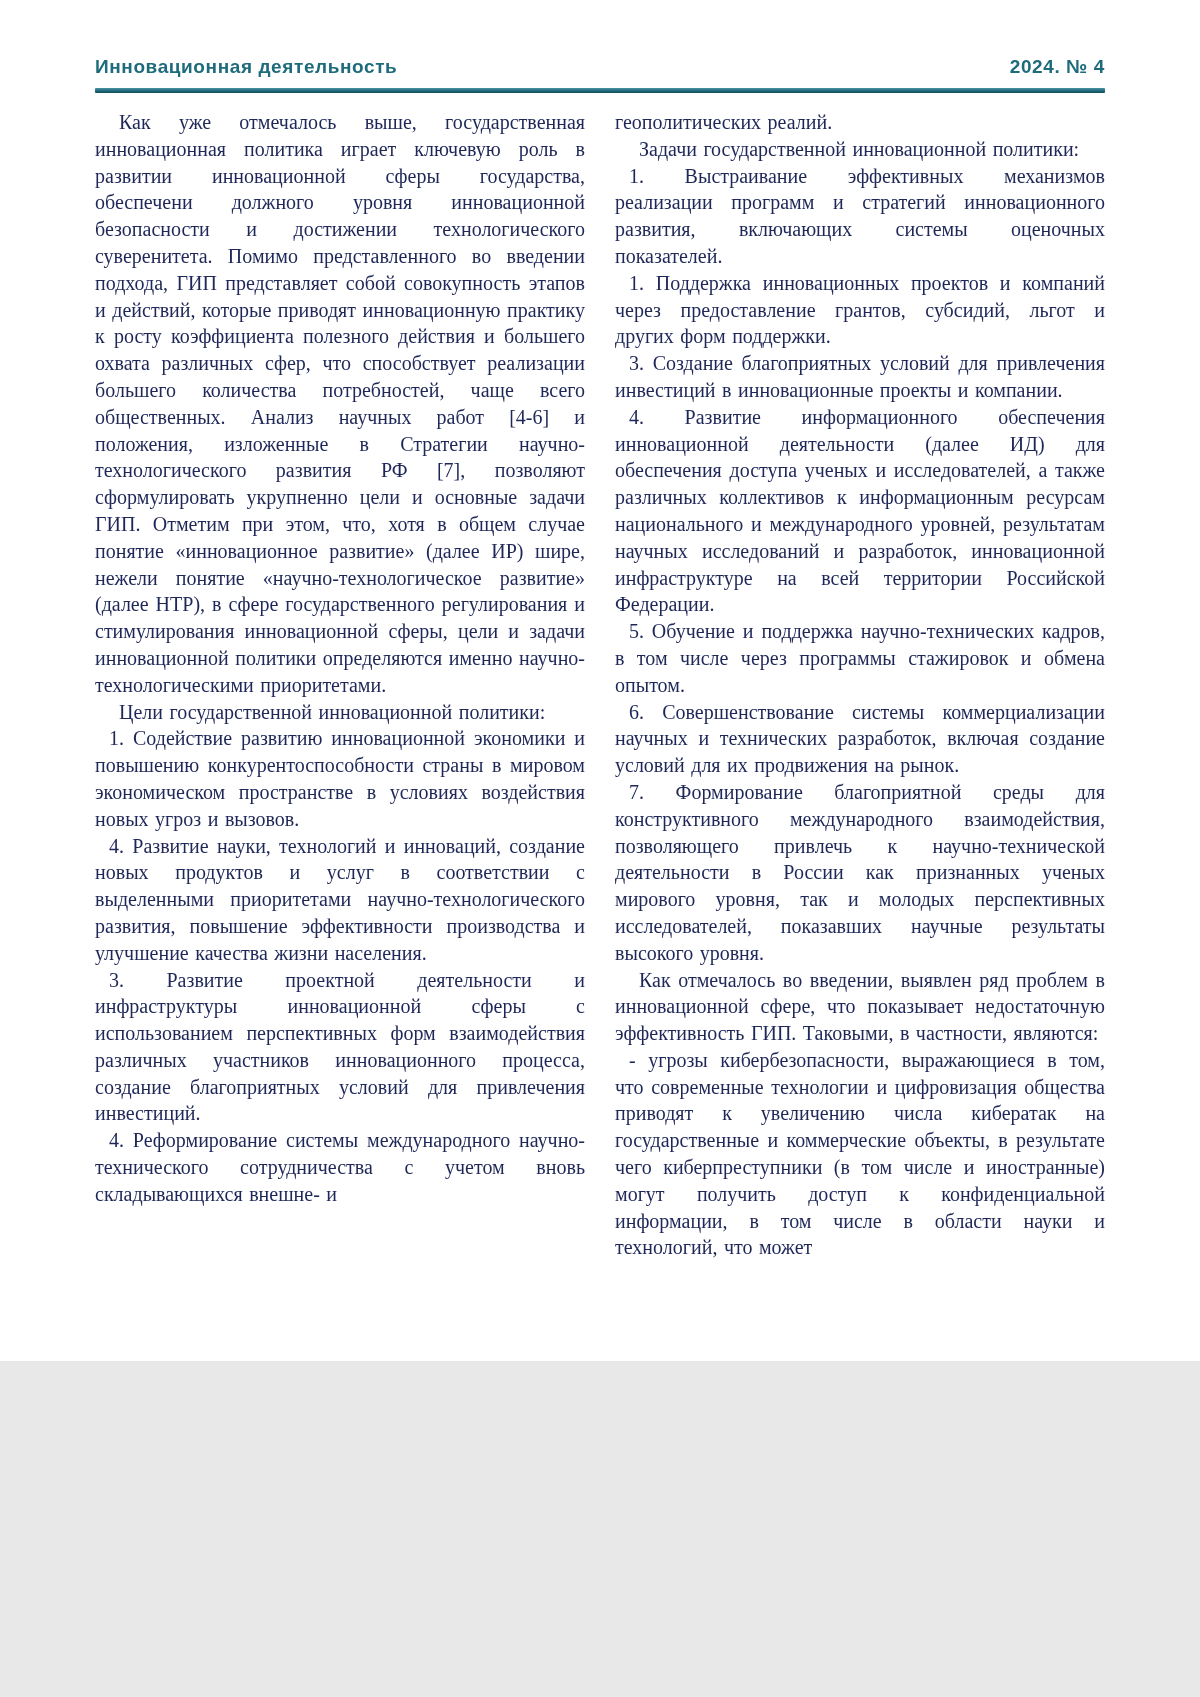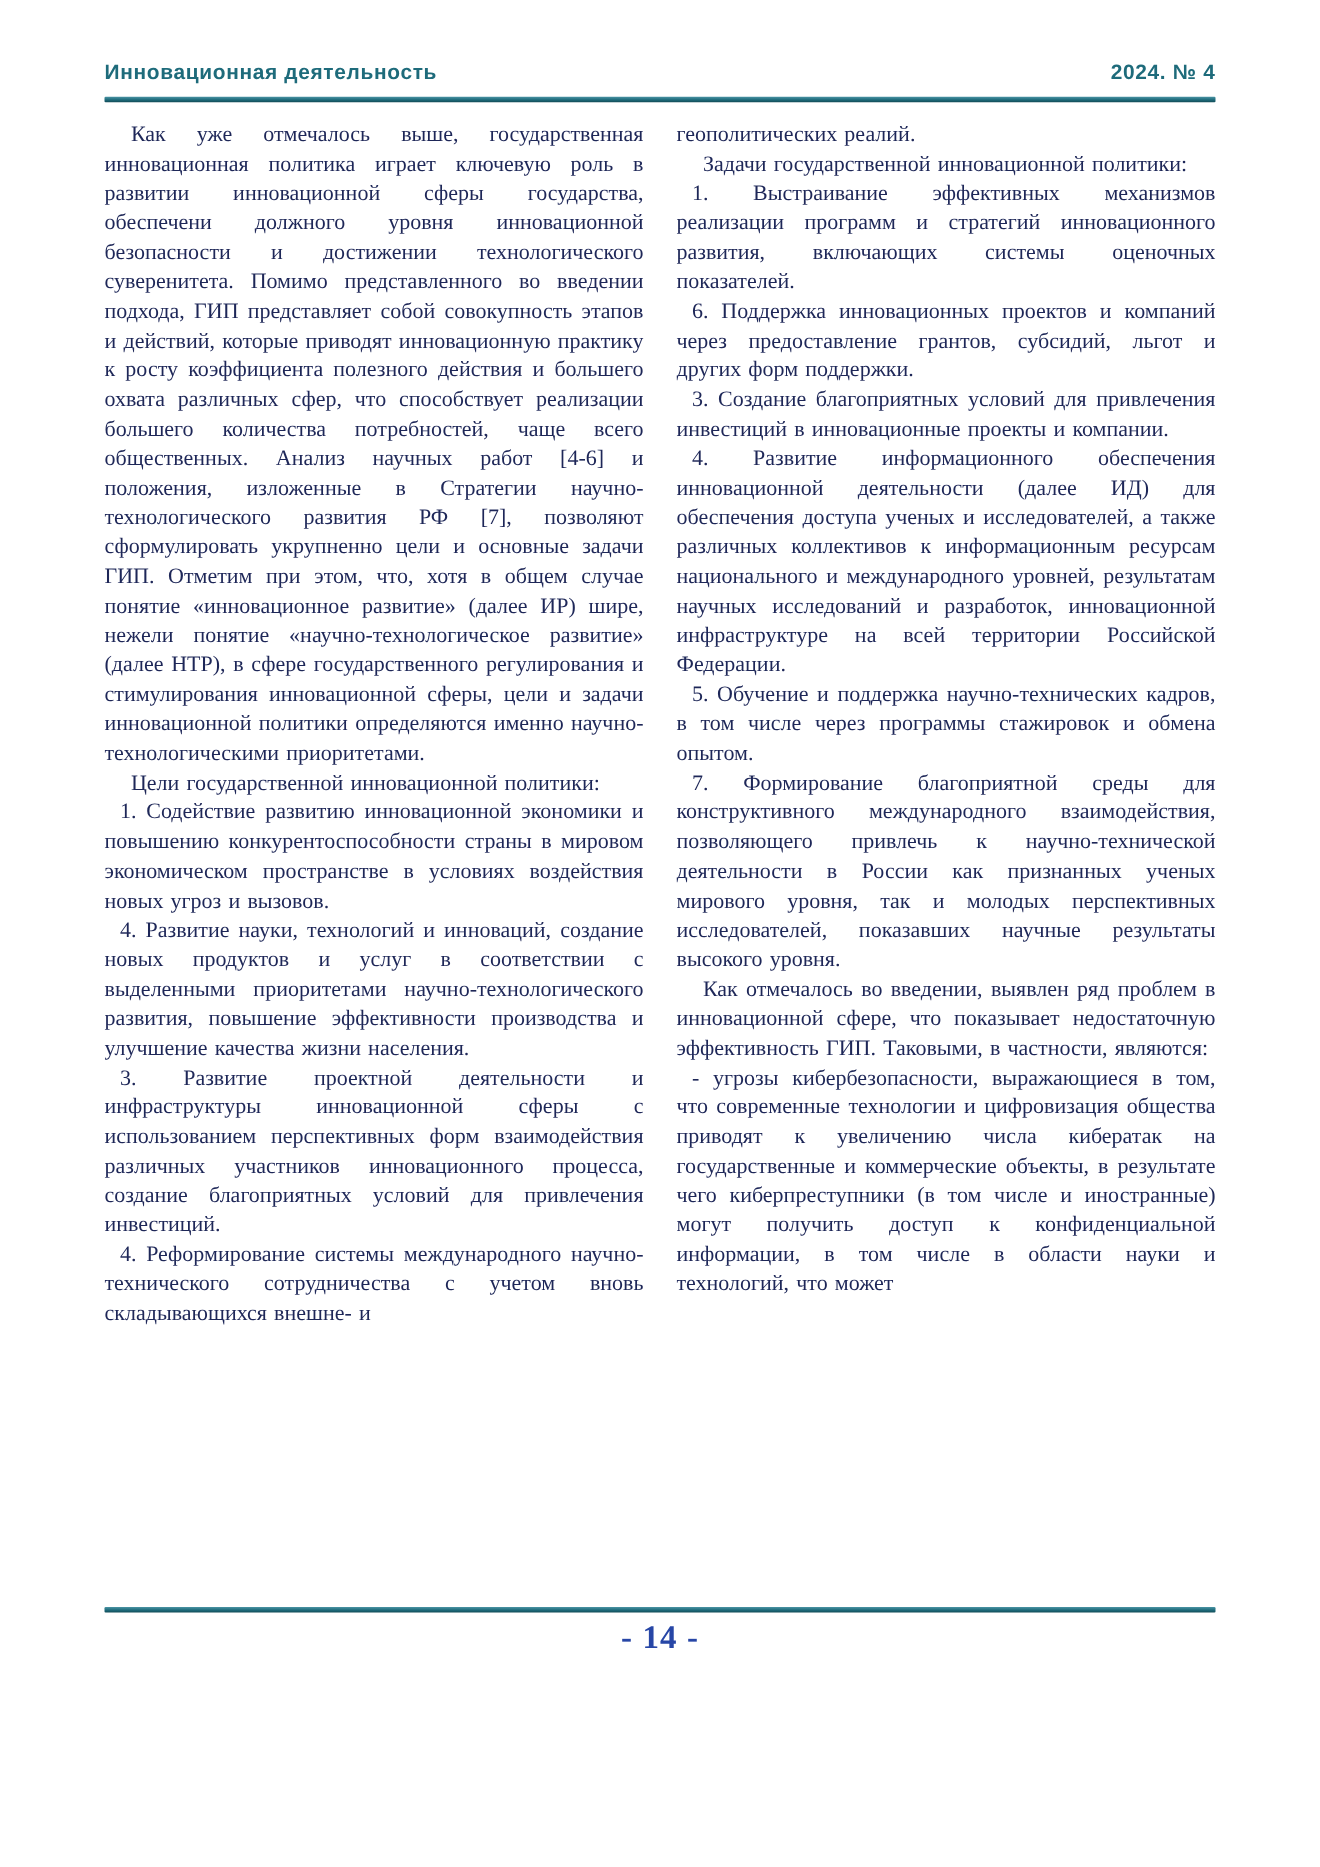--- a/index.html
+++ b/index.html
@@ -3,21 +3,21 @@
 <meta charset="utf-8">
 <style>
   html, body {
     margin: 0;
     padding: 0;
     background: #e8e8e8;
   }
   .page {
     position: relative;
     width: 1200px;
-    height: 1697px;
+    height: 1361px;
     margin: 0 auto;
     background: #ffffff;
     box-sizing: border-box;
     padding: 56px 95px 0 95px;
     font-family: "Liberation Serif", "DejaVu Serif", serif;
     color: #1e2758;
     overflow: hidden;
   }
   .page-header {
     display: flex;
@@ -90,24 +90,25 @@
       <p class="list-item">1. Содействие развитию инновационной экономики и повышению конкурентоспособности страны в мировом экономическом пространстве в условиях воздействия новых угроз и вызовов.</p>
       <p class="list-item">4. Развитие науки, технологий и инноваций, создание новых продуктов и услуг в соответствии с выделенными приоритетами научно-технологического развития, повышение эффективности производства и улучшение качества жизни населения.</p>
       <p class="list-item">3. Развитие проектной деятельности и инфраструктуры инновационной сферы с использованием перспективных форм взаимодействия различных участников инновационного процесса, создание благоприятных условий для привлечения инвестиций.</p>
       <p class="list-item">4. Реформирование системы международного научно-технического сотрудничества с учетом вновь складывающихся внешне- и</p>
     </section>
 
     <section class="col">
       <p class="cont">геополитических реалий.</p>
       <p>Задачи государственной инновационной политики:</p>
       <p class="list-item">1. Выстраивание эффективных механизмов реализации программ и стратегий инновационного развития, включающих системы оценочных показателей.</p>
-      <p class="list-item">6. Поддержка инновационных проектов и компаний через предоставление грантов, субсидий, льгот и других форм поддержки.</p>
+      <p class="list-item">1. Поддержка инновационных проектов и компаний через предоставление грантов, субсидий, льгот и других форм поддержки.</p>
       <p class="list-item">3. Создание благоприятных условий для привлечения инвестиций в инновационные проекты и компании.</p>
       <p class="list-item">4. Развитие информационного обеспечения инновационной деятельности (далее ИД) для обеспечения доступа ученых и исследователей, а также различных коллективов к информационным ресурсам национального и международного уровней, результатам научных исследований и разработок, инновационной инфраструктуре на всей территории Российской Федерации.</p>
       <p class="list-item">5. Обучение и поддержка научно-технических кадров, в том числе через программы стажировок и обмена опытом.</p>
+      <p class="list-item">6. Совершенствование системы коммерциализации научных и технических разработок, включая создание условий для их продвижения на рынок.</p>
       <p class="list-item">7. Формирование благоприятной среды для конструктивного международного взаимодействия, позволяющего привлечь к научно-технической деятельности в России как признанных ученых мирового уровня, так и молодых перспективных исследователей, показавших научные результаты высокого уровня.</p>
       <p>Как отмечалось во введении, выявлен ряд проблем в инновационной сфере, что показывает недостаточную эффективность ГИП. Таковыми, в частности, являются:</p>
       <p class="list-item">- угрозы кибербезопасности, выражающиеся в том, что современные технологии и цифровизация общества приводят к увеличению числа кибератак на государственные и коммерческие объекты, в результате чего киберпреступники (в том числе и иностранные) могут получить доступ к конфиденциальной информации, в том числе в области науки и технологий, что может</p>
     </section>
 
   </main>
 
   <div class="rule bottom-rule"></div>
 
   <footer class="page-footer">

